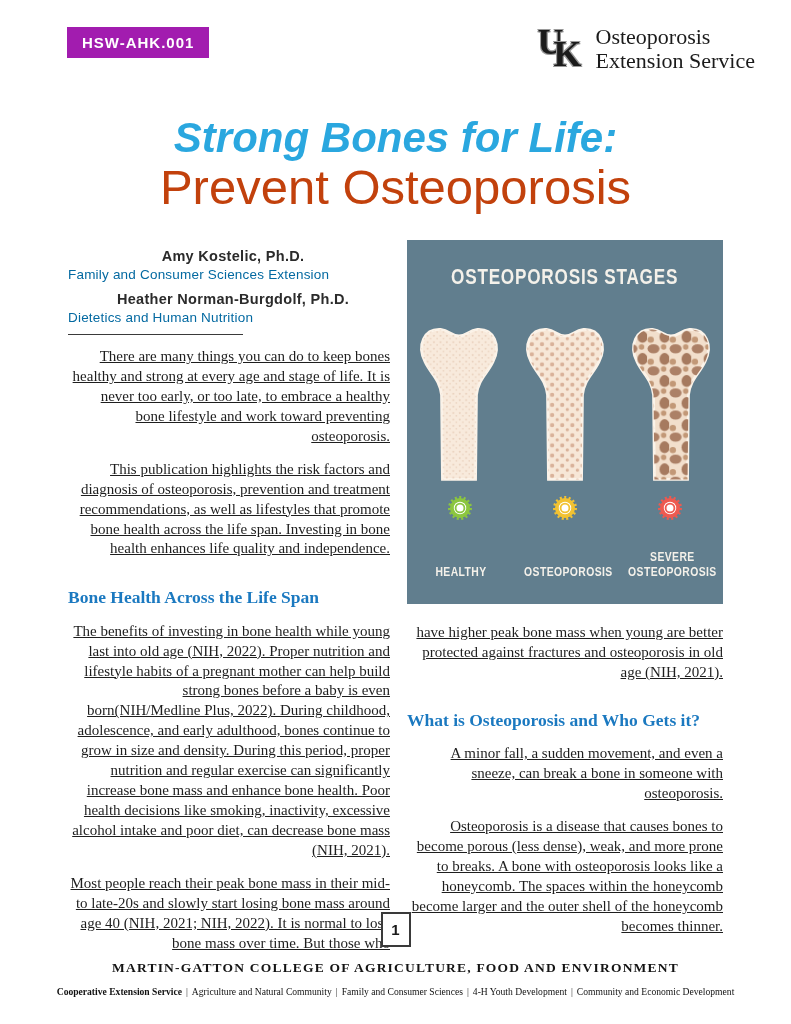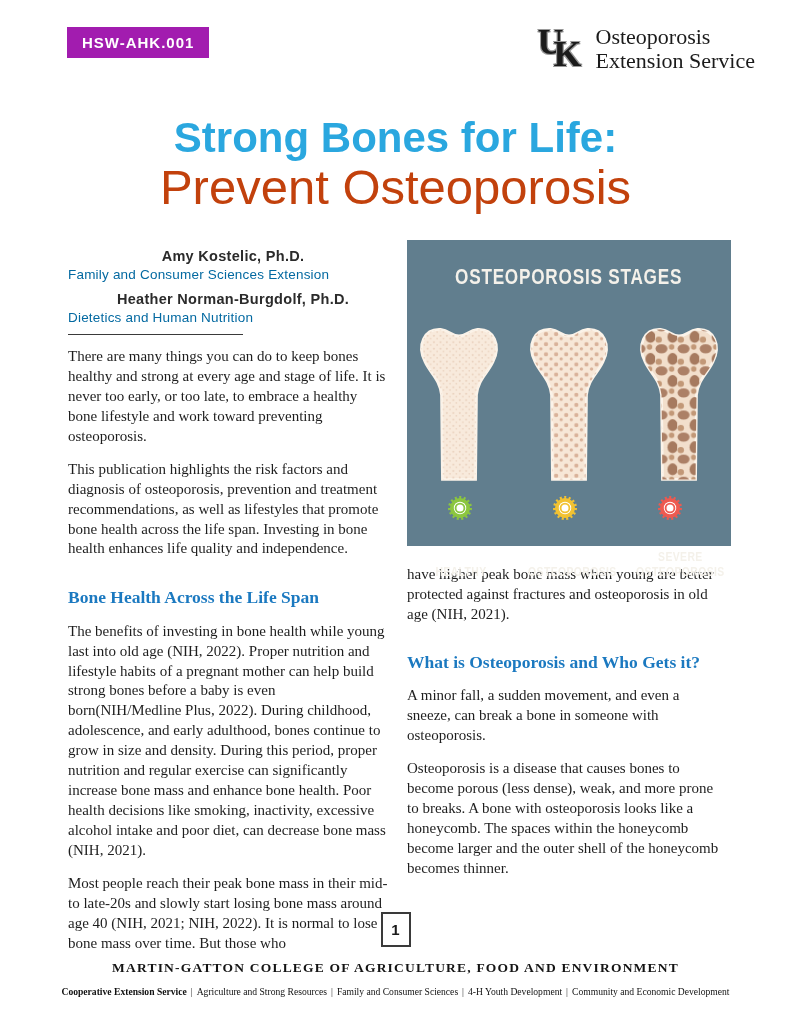--- a/index.html
+++ b/index.html
@@ -24,42 +24,42 @@
   }
   .uk-mark .uk-u{left:0;top:0;}
   .uk-mark .uk-k{left:16px;top:12px;}
   .logo-text{
     font-family:"Liberation Serif",serif;font-size:22px;line-height:1.08;
     color:#1b1b1b;margin-left:6px;
   }
   
   .title-block{position:absolute;left:0;top:116px;width:100%;text-align:center;
     font-family:"Liberation Sans",sans-serif;}
-  .title-line1{font-size:42px;font-weight:bold;color:#2aa7df;line-height:1.05;}
+  .title-line1{font-size:42px;font-weight:bold;color:#2aa7df;line-height:1.05;font-style:italic;}
   .title-line2{font-size:49px;font-weight:400;color:#c2410c;line-height:1.05;margin-top:2px;}
   
   .authors{position:absolute;left:68px;top:248px;width:330px;
     font-family:"Liberation Sans",sans-serif;}
   .author-name{font-size:14.5px;font-weight:bold;color:#2b2b2b;letter-spacing:.3px;margin:0 0 3px 0;text-align:center;}
   .author-affil{font-size:13.5px;color:#0369a1;letter-spacing:.2px;margin:0 0 9px 0;}
   .author-rule{width:175px;border:0;border-top:1.5px solid #3a3a3a;margin:4px 0 0 0;}
   
   .col{position:absolute;width:322px;font-size:15px;line-height:1.33;}
-  .col p{margin:0 0 13px 0;text-align:left;}
+  .col p{margin:0 0 13px 0;text-align:right;text-decoration:underline;}
   .col-left{left:68px;top:347px;}
   .col-right{left:407px;top:240px;width:316px;}
   .section-heading{
     font-family:"Liberation Serif",serif;font-weight:bold;
     color:#1b79c0;font-size:17.5px;margin:26px 0 12px 0;
   }
   .col-left .section-heading{margin-top:27px;}
   .col-right .after-fig{margin-top:19px;}
   
   .infographic{
-    position:relative;width:316px;height:306px;background:#617e8e;padding-left:8px;
+    position:relative;width:316px;height:364px;background:#617e8e;
   }
   .fig-title{
     position:absolute;top:22px;left:0;width:100%;text-align:center;
     color:#f4f1ea;font-family:"Liberation Sans",sans-serif;font-weight:bold;
     font-size:22px;letter-spacing:1px;white-space:nowrap;
   }
   .fig-title span{display:inline-block;transform:scaleX(.78);transform-origin:center;}
   .bones{position:absolute;top:78px;left:0;width:100%;height:172px;
     display:flex;justify-content:space-between;padding:0 6px;box-sizing:border-box;}
   .bone{width:92px;height:172px;}
@@ -222,16 +222,16 @@
     <div class="section-heading">What is Osteoporosis and Who Gets it?</div>
     <p>A minor fall, a sudden movement, and even a sneeze, can break a bone in someone with osteoporosis.</p>
     <p>Osteoporosis is a disease that causes bones to become porous (less dense), weak, and more prone to breaks. A bone with osteoporosis looks like a honeycomb. The spaces within the honeycomb become larger and the outer shell of the honeycomb becomes thinner.</p>
   </div>
 
   <div class="page-number-box">1</div>
 
   <div class="college-line">MARTIN-GATTON COLLEGE OF AGRICULTURE, FOOD AND ENVIRONMENT</div>
 
   <div class="dept-line">
-    <span class="lead">Cooperative Extension Service</span><span class="sep">|</span><span>Agriculture and Strong Resources</span><span class="sep">|</span><span>Family and Consumer Sciences</span><span class="sep">|</span><span>4-H Youth Development</span><span class="sep">|</span><span>Community and Economic Development</span>
+    <span class="lead">Cooperative Extension Service</span><span class="sep">|</span><span>Agriculture and Natural Community</span><span class="sep">|</span><span>Family and Consumer Sciences</span><span class="sep">|</span><span>4-H Youth Development</span><span class="sep">|</span><span>Community and Economic Development</span>
   </div>
 
 </div>
 
 </body></html>

